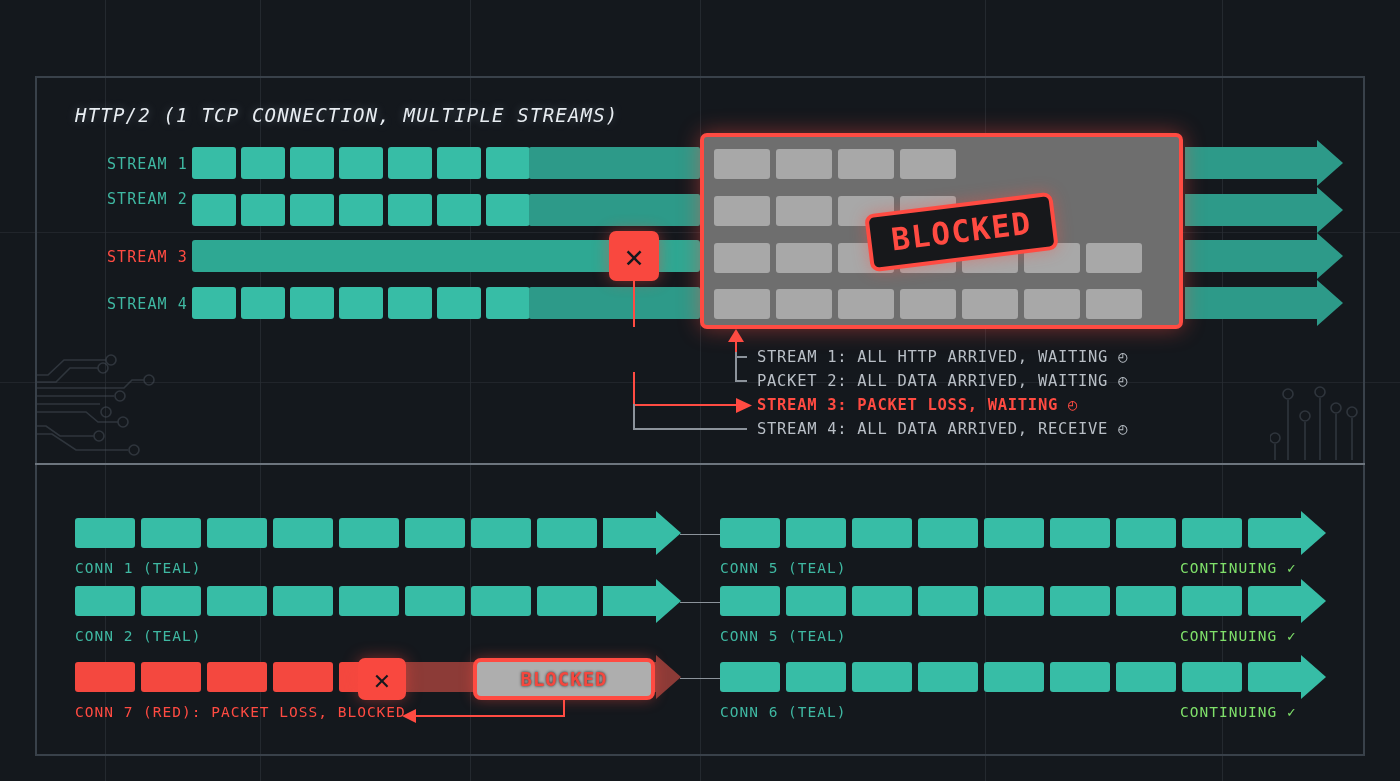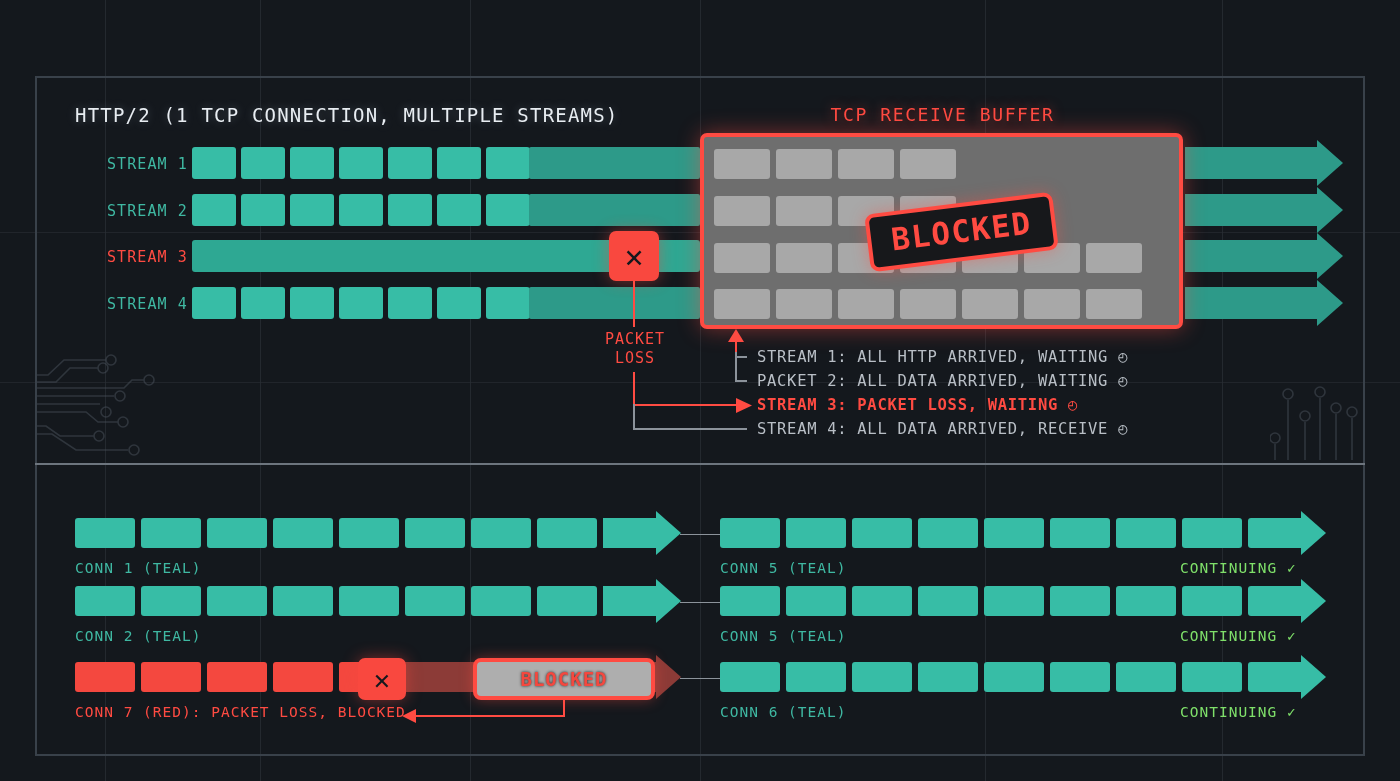--- a/index.html
+++ b/index.html
@@ -34,21 +34,21 @@
     border: 2px solid #39414a;
   }
   #divider {
     position: absolute; left: 35px; top: 463px; width: 1330px; height: 2px;
     background: #6d757e;
   }
 
   
   .sec-head {
     position: absolute; font-size: 19px; letter-spacing: 1.2px;
-    color: #e8edf2; text-shadow: 0 0 10px rgba(190,210,230,.3);
+    color: #e8edf2; text-shadow: 0 0 10px rgba(190,210,230,.3); font-style: italic;
   }
   #buffer-title {
     position: absolute; left: 700px; top: 104px; width: 485px;
     text-align: center; font-size: 18px; letter-spacing: 1.6px;
     color: #ff4b42; text-shadow: 0 0 12px rgba(255,75,66,.5);
   }
 
   
   .stream-label {
     position: absolute; font-size: 15px; letter-spacing: 1.1px;
@@ -202,39 +202,38 @@
       <path d="M5,112 V96"></path>
         <circle cx="5" cy="90" r="5"></circle>
     </g>
   </svg>
 
 
   <div id="frame"></div>
   <div id="divider"></div>
 
   <div class="sec-head" style="left:75px; top:104px">HTTP/2 (1 TCP CONNECTION, MULTIPLE STREAMS)</div>
-  <div id="buffer-title">TCP RECEIVE BUFFER</div>
 
   <div id="streams">
       <div class="stream-label" style="left: 78px; top: 155px;">STREAM 1</div>
       <div class="track" style="left: 192px; top: 147px; width: 508px;">
         <div class="blk" style="left: 0px; width: 44px;"></div>
         <div class="blk" style="left: 49px; width: 44px;"></div>
         <div class="blk" style="left: 98px; width: 44px;"></div>
         <div class="blk" style="left: 147px; width: 44px;"></div>
         <div class="blk" style="left: 196px; width: 44px;"></div>
         <div class="blk" style="left: 245px; width: 44px;"></div>
         <div class="blk" style="left: 294px; width: 44px;"></div>
         <div class="bar-cont" style="left: 337px; width: 171px;"></div>
       </div>
       <div class="arrow-out" style="left: 1185px; top: 147px; width: 160px;">
         <div class="shaft" style="width: 132px;"></div>
         <div class="head" style="left: 132px;"></div>
       </div>
-      <div class="stream-label" style="left: 78px; top: 202px;">STREAM 2</div>
+      <div class="stream-label" style="left: 78px; top: 190px;">STREAM 2</div>
       <div class="track" style="left: 192px; top: 194px; width: 508px;">
         <div class="blk" style="left: 0px; width: 44px;"></div>
         <div class="blk" style="left: 49px; width: 44px;"></div>
         <div class="blk" style="left: 98px; width: 44px;"></div>
         <div class="blk" style="left: 147px; width: 44px;"></div>
         <div class="blk" style="left: 196px; width: 44px;"></div>
         <div class="blk" style="left: 245px; width: 44px;"></div>
         <div class="blk" style="left: 294px; width: 44px;"></div>
         <div class="bar-cont" style="left: 337px; width: 171px;"></div>
       </div>
@@ -291,24 +290,20 @@
         <div class="bcell" style="left: 258px; top: 152px; width: 56px;"></div>
         <div class="bcell" style="left: 320px; top: 152px; width: 56px;"></div>
         <div class="bcell" style="left: 382px; top: 152px; width: 56px;"></div>
       </div>
     <div id="stamp">BLOCKED</div>
   </div>
 
   <div class="xmark" style="left:609px; top:231px">✕</div>
   <div class="rline" style="left:633px; top:281px; width:2px; height:46px"></div>
 
-  <div id="pl-label">
-    <div>PACKET</div>
-    <div>LOSS</div>
-  </div>
 
   <div class="rline" style="left:633px; top:372px; width:2px; height:33px"></div>
   <div class="rline" style="left:633px; top:404px; width:105px; height:2px"></div>
   <svg style="position:absolute; left:736px; top:398px" width="16" height="15">
     <polygon points="0,0 16,7.5 0,15" fill="#ff4b42"></polygon>
   </svg>
 
   <div class="rline" style="left:735px; top:336px; width:2px; height:22px"></div>
   <svg style="position:absolute; left:728px; top:329px" width="16" height="13">
     <polygon points="8,0 16,13 0,13" fill="#ff4b42"></polygon>

